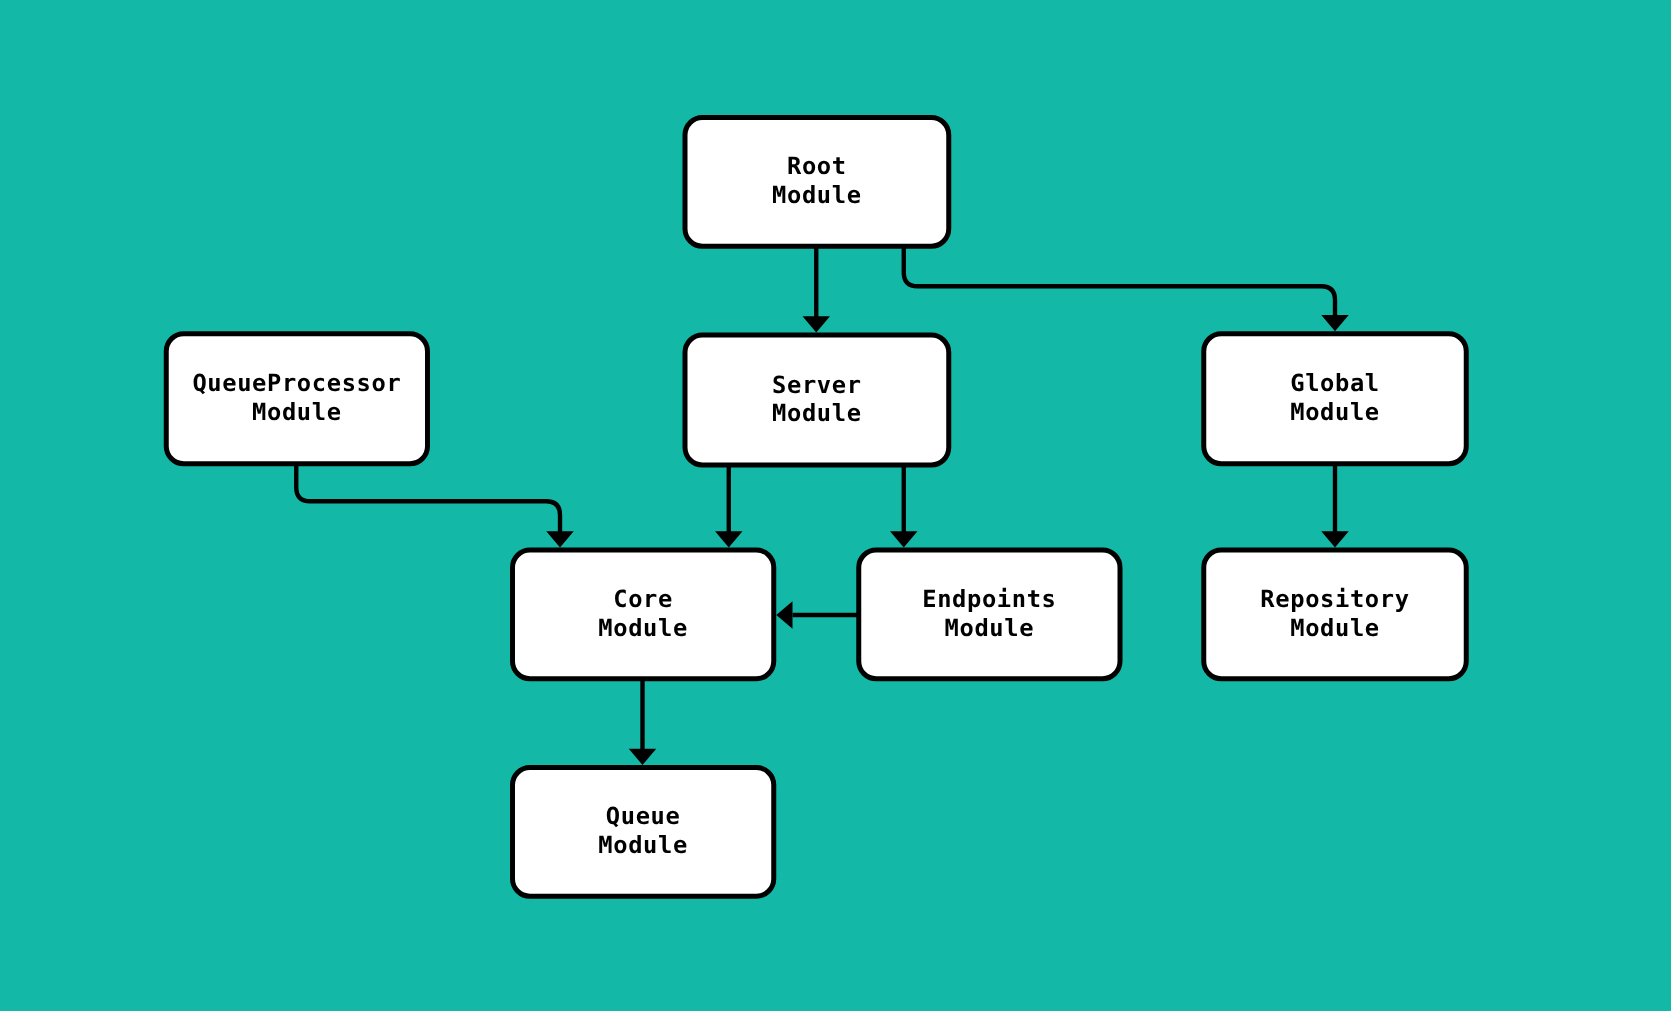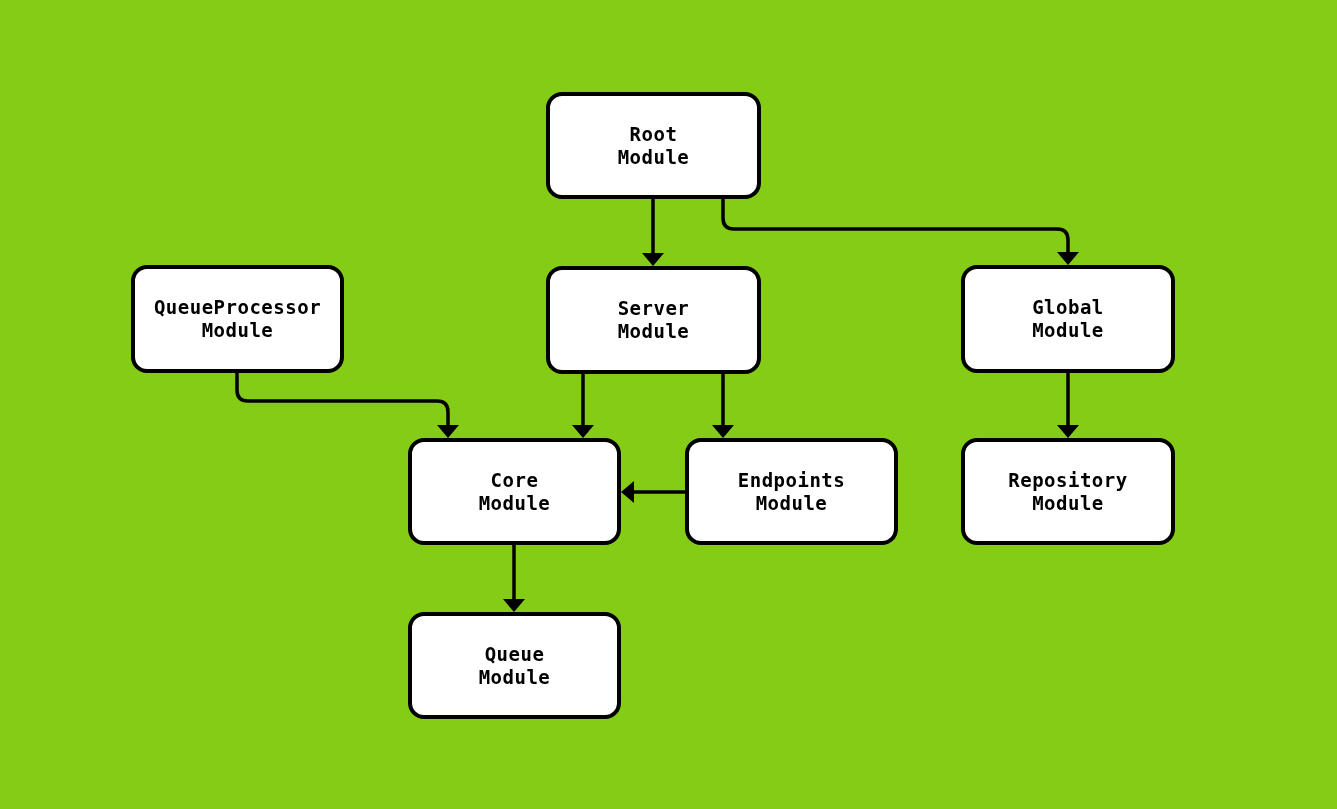--- a/index.html
+++ b/index.html
@@ -11,21 +11,21 @@
   body {
     width: 1337px;
     height: 809px;
     font-family: "DejaVu Sans Mono", "Liberation Mono", monospace;
     overflow: hidden;
   }
   #diagram-canvas {
     position: relative;
     width: 1337px;
     height: 809px;
-    background: #84cc16;
+    background: #14b8a6;
   }
   svg#diagram-svg {
     position: absolute;
     top: 0;
     left: 0;
     width: 1337px;
     height: 809px;
     display: block;
   }
   .node-box {

